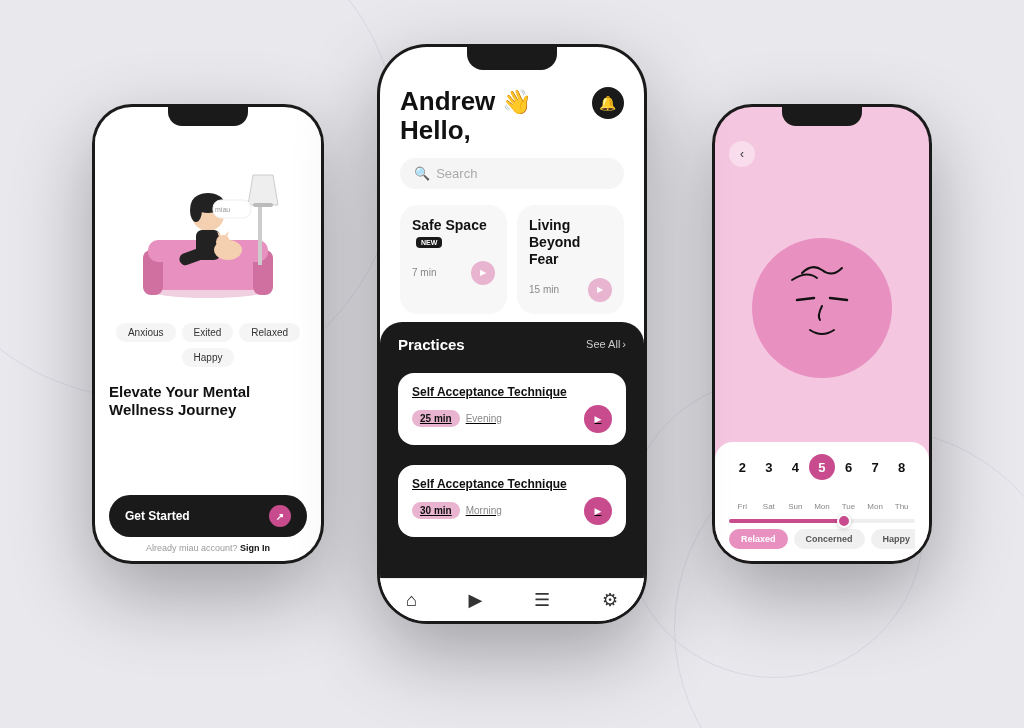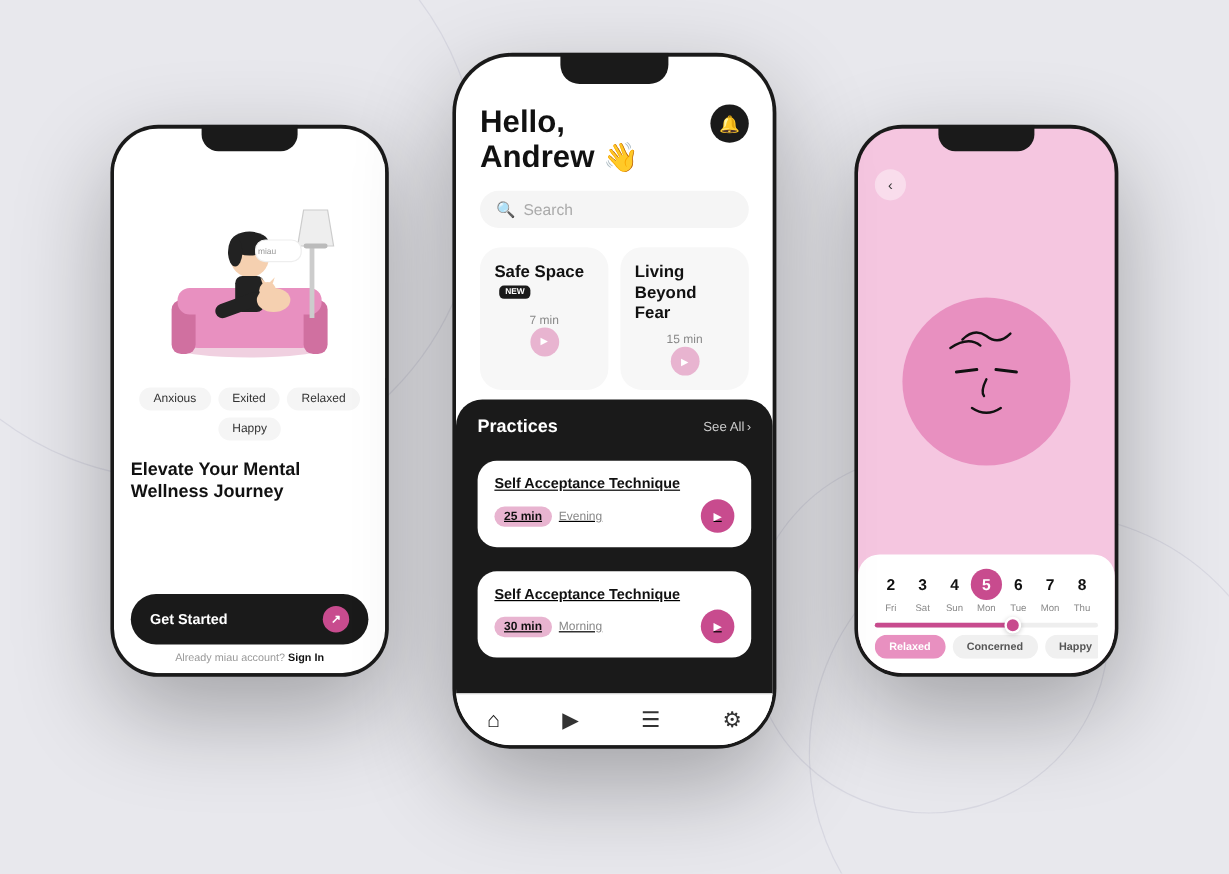--- a/index.html
+++ b/index.html
@@ -284,21 +284,20 @@
       padding: 2px 5px;
       border-radius: 4px;
       margin-left: 4px;
       vertical-align: middle;
     }
     .card-meta {
       display: flex;
       align-items: center;
       justify-content: space-between;
       margin-top: 6px;
-      flex-direction: column;
     }
     .card-duration {
       font-size: 10px;
       color: #888;
     }
     .play-btn-small {
       width: 24px; height: 24px;
       background: #e8b4d0;
       border-radius: 50%;
       display: flex;
@@ -468,20 +467,21 @@
       justify-content: center;
       border-radius: 50%;
     }
     .cal-day-num.active {
       background: #c84b8e;
       color: #fff;
     }
     .cal-day-label {
       font-size: 8px;
       color: #888;
+      margin-top: 20px;
     }
 
     .slider-row {
       display: flex;
       align-items: center;
       margin: 6px 0;
     }
     .slider-track {
       flex: 1;
       height: 4px;
@@ -595,25 +595,25 @@
     </div>
   </div>
 
   <div class="phone phone-center">
     <div class="notch"></div>
     <div class="phone-screen">
       <div class="center-screen">
 
         <div class="center-header">
           <div>
-            <div class="greeting-text">Hello,</div>
             <div class="greeting-text">
               <span>Andrew</span>
               <span class="greeting-emoji">👋</span>
             </div>
+            <div class="greeting-text">Hello,</div>
           </div>
           <div class="notif-btn">🔔</div>
         </div>
 
         <div class="search-bar">
           <span>🔍</span>
           <span>Search</span>
         </div>
 
         <div class="cards-row">

